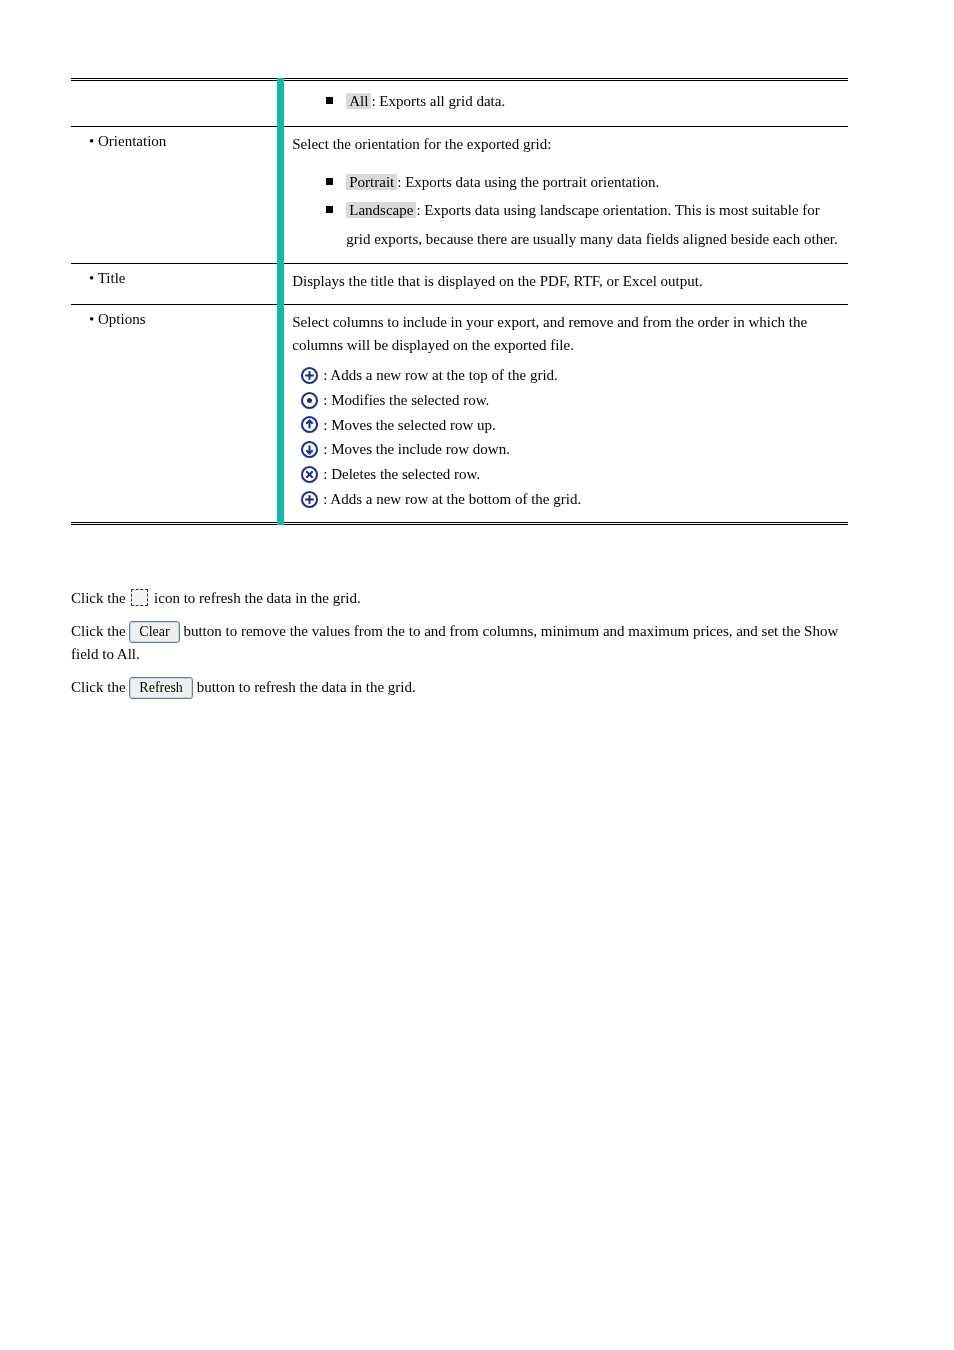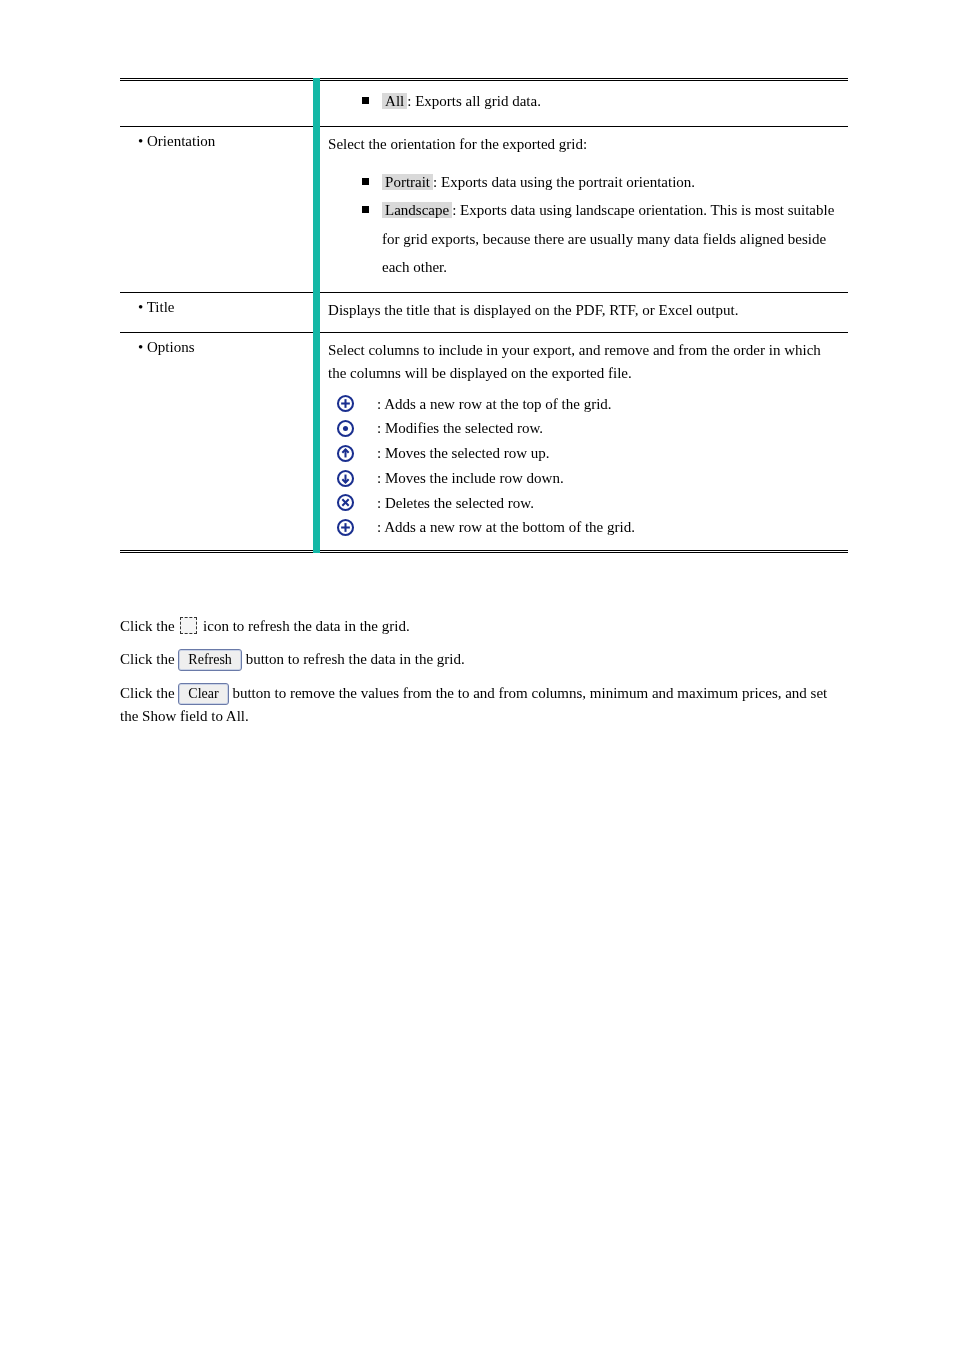--- a/index.html
+++ b/index.html
@@ -8,21 +8,21 @@
     background: #ffffff;
     font-family: "Times New Roman", Times, serif;
     width: 954px;
     color: #000;
     font-size: 15px;
   }
   .page {
     width: 954px;
     height: 1004px;
     position: relative;
-    padding: 78px 106px 0 120px;
+    padding: 78px 106px 0 71px;
     box-sizing: border-box;
   }
   .table {
     width: 100%;
     border-collapse: collapse;
     border-top: 3px double #000;
     border-bottom: 3px double #000;
   }
   .table td {
     border-top: 1px solid #000;
@@ -74,21 +74,21 @@
   }
   
   .icon-list {
     margin: 6px 0 0 8px;
     padding: 0;
     list-style: none;
   }
   .icon-list li {
     display: flex;
     align-items: center;
-    gap: 22px;
+    gap: 4px;
     line-height: 1.65;
   }
   .circ-icon {
     width: 19px;
     height: 19px;
     flex: 0 0 19px;
     display: inline-block;
   }
   .circ-icon svg {
     display: block;
@@ -239,20 +239,20 @@
       </td>
     </tr>
   </tbody>
     </table>
 
   <div class="below flow">
     <p>
       <span>Click the </span><span class="ants-box"></span><span> icon to refresh the data in the grid.</span>
     </p>
     <p>
+      <span>Click the </span><span class="btn">Clear</span><span> button to remove the values from the to and from columns, minimum and maximum prices, and set the Show field to All.</span>
+    </p>
+    <p>
       <span>Click the </span><span class="btn">Refresh</span><span> button to refresh the data in the grid.</span>
     </p>
-    <p>
-      <span>Click the </span><span class="btn">Clear</span><span> button to remove the values from the to and from columns, minimum and maximum prices, and set the Show field to All.</span>
-    </p>
   </div>
 
 </div>
 
 </body></html>

